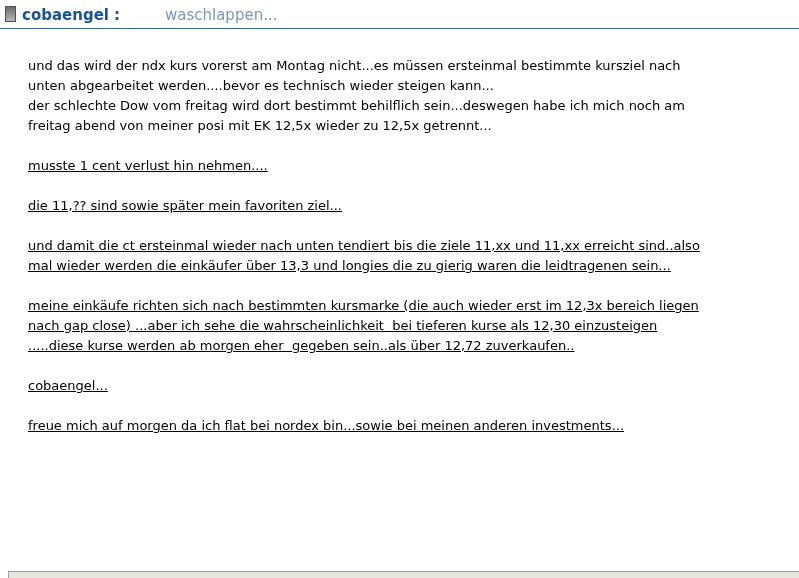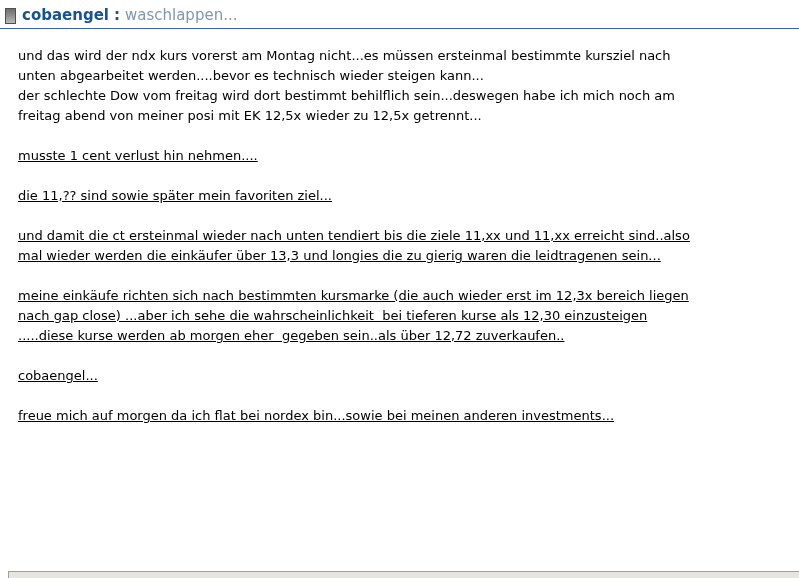--- a/index.html
+++ b/index.html
@@ -5,21 +5,21 @@
   html,body{margin:0;padding:0;background:#fff;}
   .page{
     position:relative;
     width:799px;height:578px;
     background:#ffffff;
     font-family:"DejaVu Sans",sans-serif;
     overflow:hidden;
   }
   .post-header{
     display:flex;
-    align-items:flex-end;
+    align-items:flex-start;
     padding:6px 8px 4px 5px;
   }
   .post-icon{
     display:inline-block;
     width:9px;height:14px;
     background:linear-gradient(#6e6e6e 0%,#8d8d8d 45%,#b7b7b7 100%);
     border:1px solid #4f4f4f;
     margin-right:6px;
     flex:0 0 auto;
   }
@@ -30,39 +30,40 @@
   }
   .sep{
     color:#17548f;
     font-weight:bold;
     font-size:15px;
     margin:0 5px;
   }
   .title{
     color:#7d97b4;
     font-size:15px;
+    margin-left:40px;
   }
   .datetime{
     margin-left:auto;
     color:#17548f;
     font-weight:bold;
     font-size:15px;
   }
   .header-rule{
     height:0;
     border-top:1px solid #3b6a99;
   }
   .post-body{
     padding:9px 8px 0 10px;
     font-size:13px;
     line-height:20px;
     color:#000000;
   }
   .post-body p{
-    margin:8px;
+    margin:18px;
     white-space:pre-wrap;
   }
   .post-body p + p{
     margin-top:20px;
     text-decoration:underline;
   }
   .next-post-edge{
     position:absolute;
     left:8px;right:0;bottom:0;
     height:6px;

